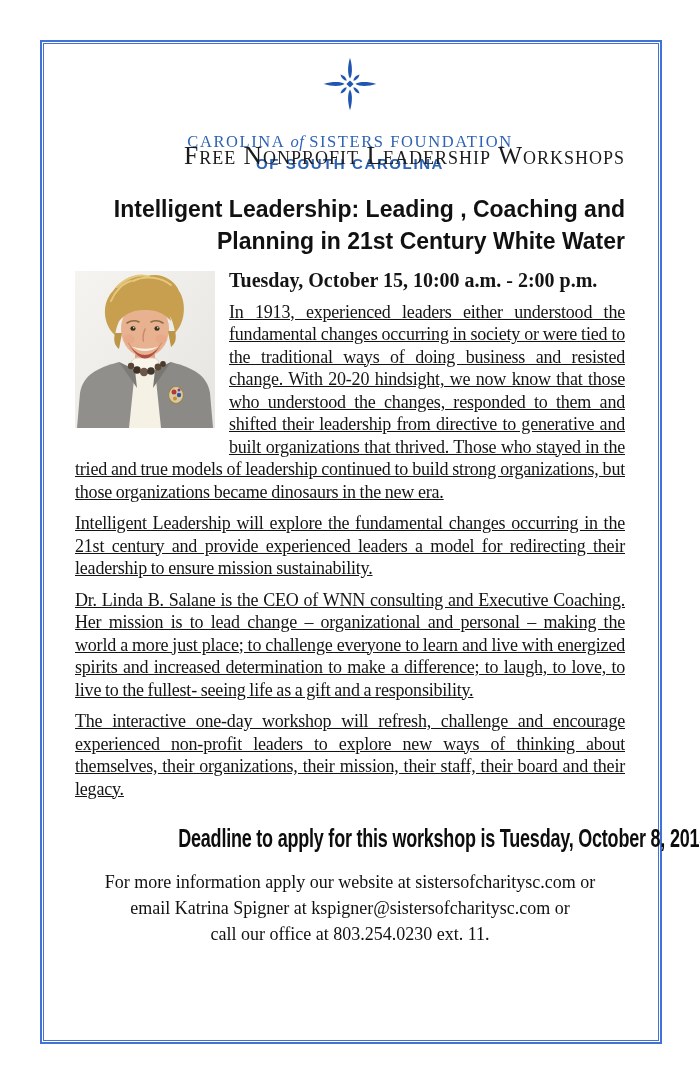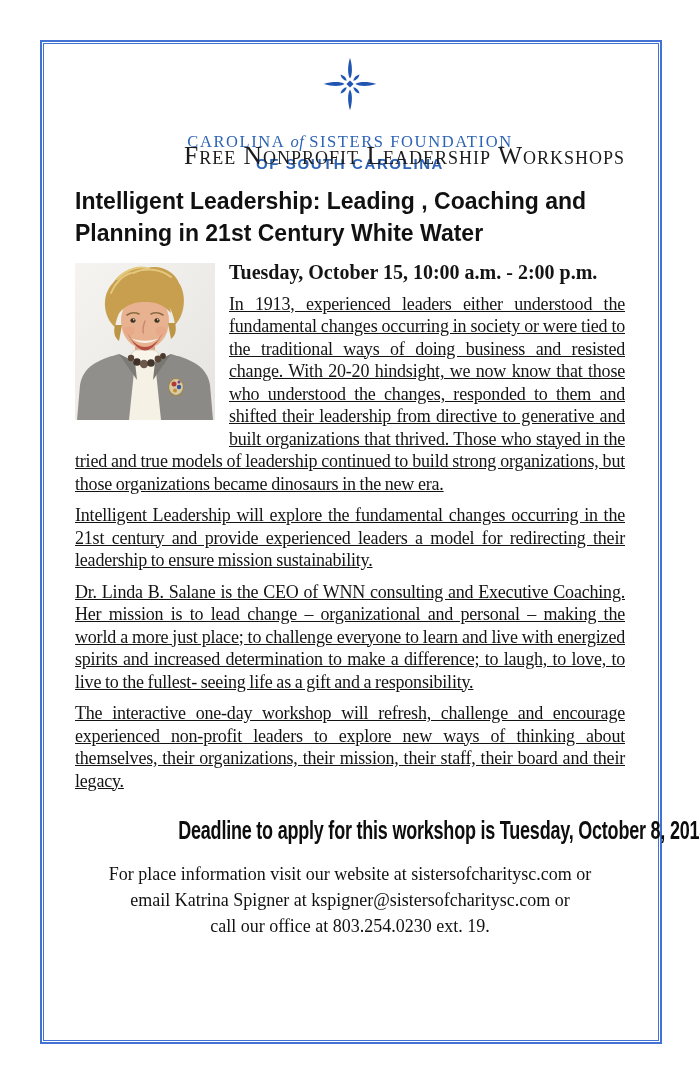--- a/index.html
+++ b/index.html
@@ -53,22 +53,22 @@
     font-family:"Liberation Serif", serif;
     font-weight:normal;
     font-variant:small-caps;
     font-size:25.5px;
     letter-spacing:1px;
     color:#1b1b1b;
     white-space:nowrap;
   }
 
   .workshop-title {
-    margin:14px 0 0 0;
-    text-align:left;
+    margin:22px 0 0 0;
+    text-align:right;
     font-family:"Liberation Sans", sans-serif;
     font-weight:bold;
     font-size:23px;
     line-height:32px;
     color:#111;
   }
   .workshop-title span { display:block; }
 
   
   .body-copy { margin-top:12px; }
@@ -221,19 +221,19 @@
       <p class="para">Intelligent Leadership will explore the fundamental changes occurring in the 21st century and provide experienced leaders a model for redirecting their leadership to ensure mission sustainability.</p>
       <p class="para">Dr. Linda B. Salane is the CEO of WNN consulting and Executive Coaching. Her mission is to lead change – organizational and personal – making the world a more just place;  to challenge everyone to learn and live with energized spirits and increased determination to make a difference; to laugh, to love, to live to the fullest- seeing life as a gift and a responsibility.</p>
       <p class="para">The interactive one-day workshop will refresh, challenge and encourage experienced non-profit leaders to explore new ways of thinking about themselves, their organizations, their mission, their staff, their board and their legacy.</p>
     </section>
 
     <p class="deadline">
       <span>Deadline to apply for this workshop is Tuesday, October 8, 2013</span>
     </p>
 
     <footer class="footer-info">
-      <span>For place information visit our website at sistersofcharitysc.com or</span>
+      <span>For more information apply our website at sistersofcharitysc.com or</span>
       <span>email Katrina Spigner at kspigner@sistersofcharitysc.com or</span>
-      <span>call our office at 803.254.0230 ext. 19.</span>
+      <span>call our office at 803.254.0230 ext. 11.</span>
     </footer>
 
   </div>
 </div>
 
 </body></html>

